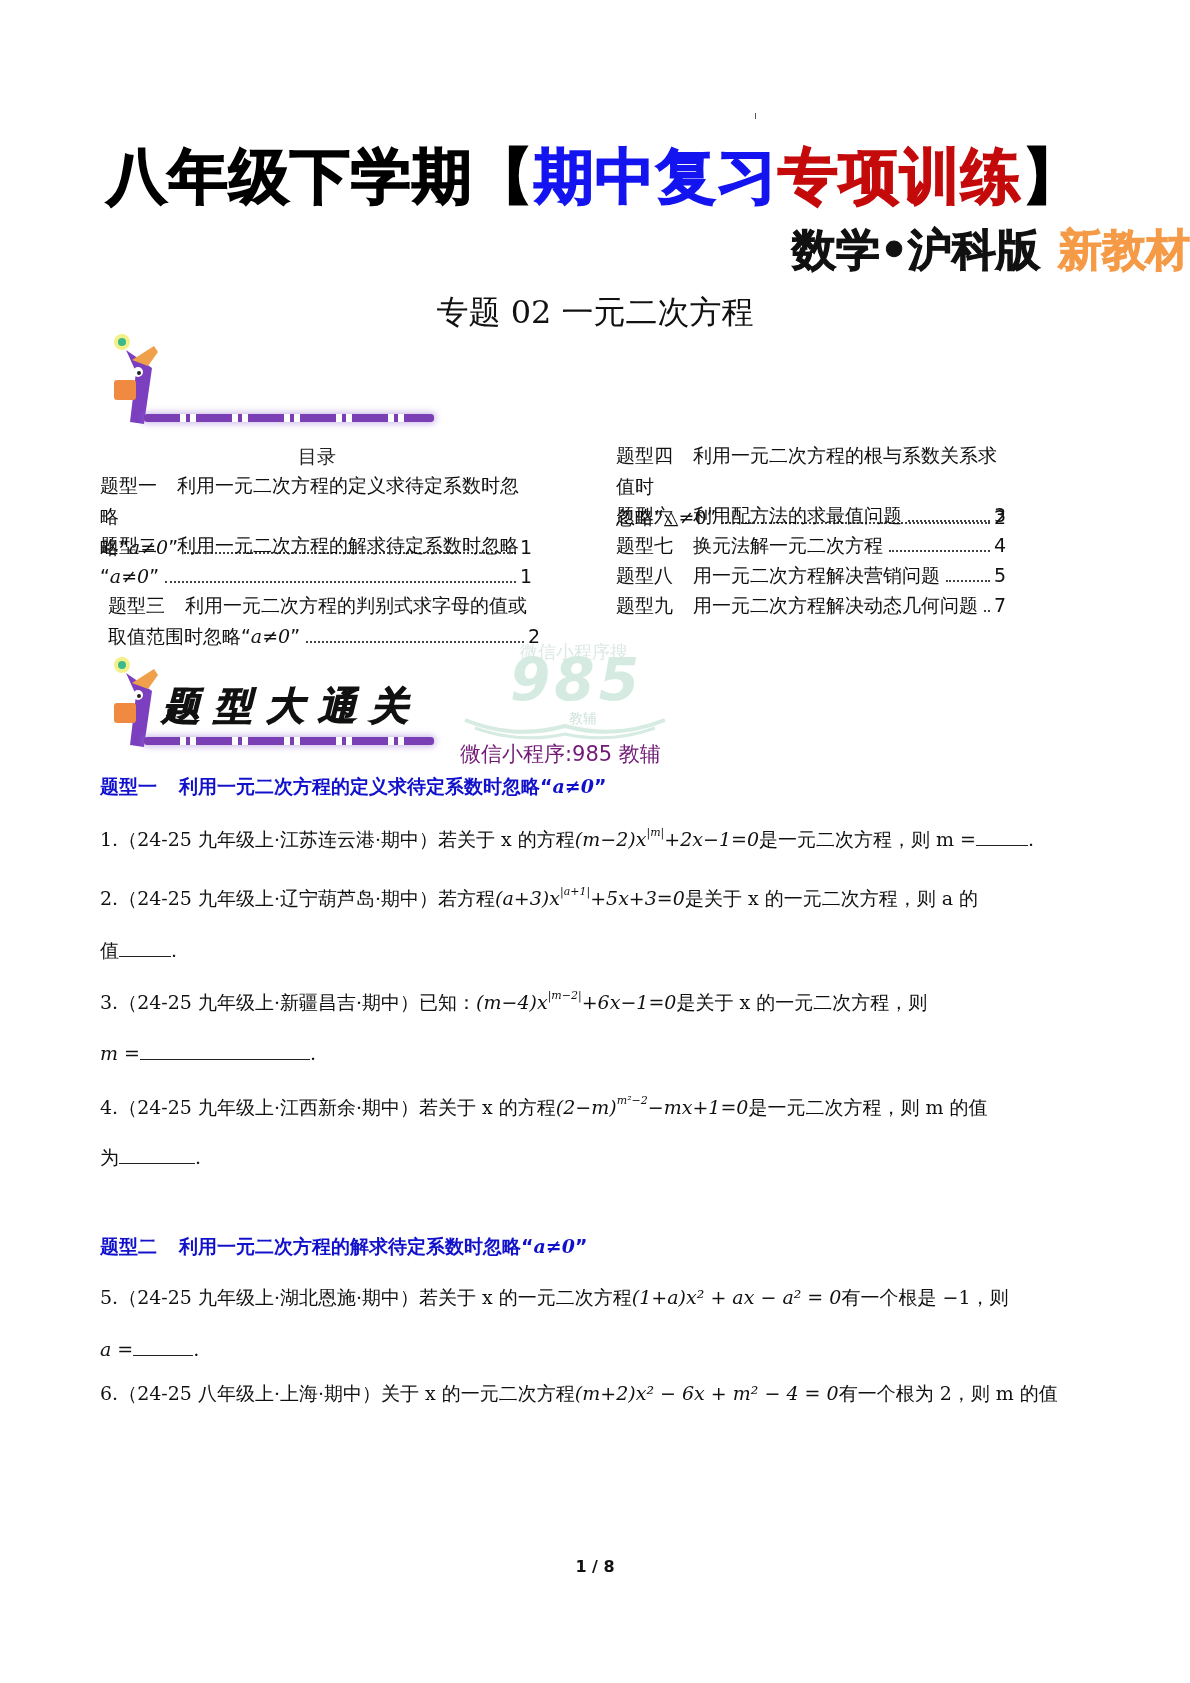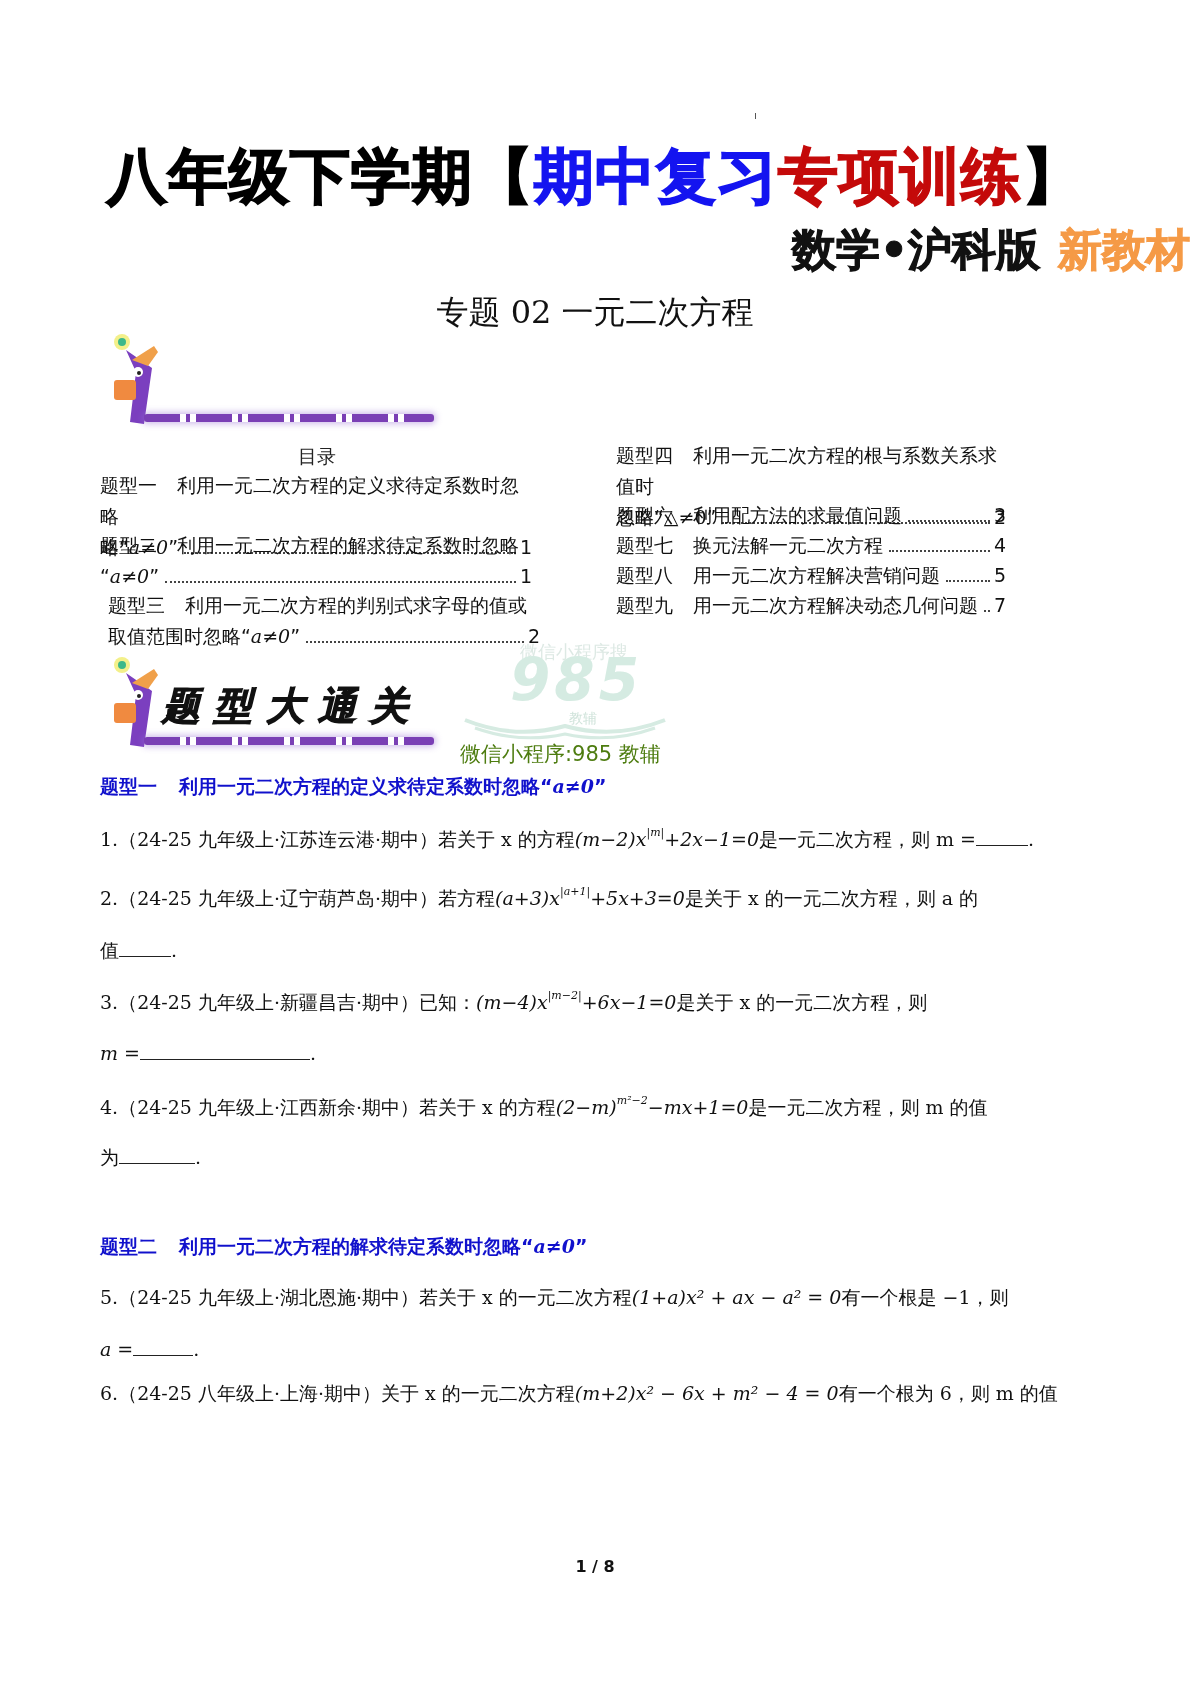--- a/index.html
+++ b/index.html
@@ -33,21 +33,21 @@
   .sec-h { font-family: "DejaVu Sans", sans-serif; font-weight: bold; font-size: 19px; color: #1111cc; }
   .sec-h .lab { margin-right: 22px; }
   .q { font-family: "DejaVu Serif", serif; font-size: 19px; color: #111; white-space: nowrap; }
   .blank { display: inline-block; border-bottom: 1.5px solid #222; height: 18px; vertical-align: baseline; }
   sup { font-size: 11px; vertical-align: 10px; }
   .footer { left: 0; width: 1190px; top: 1557px; text-align: center; font-family: "DejaVu Sans", sans-serif; font-weight: bold; font-size: 16px; }
   .wm { left: 460px; top: 640px; width: 260px; height: 140px; color: #c9e7dc; }
   .wm .t1 { position: absolute; left: 60px; top: 0; font-family: "DejaVu Sans", sans-serif; font-size: 18px; color: #dde9e4; }
   .wm .n { position: absolute; left: 50px; top: 6px; font-family: "DejaVu Sans", sans-serif; font-weight: bold; font-style: italic; font-size: 58px; color: #d5ebe2; letter-spacing: 4px; }
   .wm .t2 { position: absolute; left: 109px; top: 70px; font-family: Liberation Serif, serif; font-size: 14px; color: #cfe3da; }
-  .wm .t3 { position: absolute; left: 0px; top: 100px; font-family: "DejaVu Sans", sans-serif; font-size: 21px; color: #4d7c0f; white-space: nowrap; }
+  .wm .t3 { position: absolute; left: 0px; top: 100px; font-family: "DejaVu Sans", sans-serif; font-size: 21px; color: #701a75; white-space: nowrap; }
   .tick { left: 755px; top: 113px; width: 1px; height: 6px; background: #555; }
 </style>
 </head>
 <body>
 
 <div class="abs tick"></div>
 
 <div class="abs title1">
   <span>八年级下学期【</span><span class="blue">期中复习</span><span class="red">专项训练</span><span>】</span>
 </div>
@@ -208,16 +208,16 @@
 </div>
 
 <div class="abs q" style="left:100px; top:1285px;">
   <span>5.</span><span>（24-25 九年级上·湖北恩施·期中）</span><span>若关于 x 的一元二次方程</span><span class="mi">(1+a)x² + ax − a² = 0</span><span>有一个根是 −1，则</span>
 </div>
 <div class="abs q" style="left:100px; top:1337px;">
   <span class="mi">a =</span><span class="blank" style="width:60px"></span><span>.</span>
 </div>
 
 <div class="abs q" style="left:100px; top:1381px;">
-  <span>6.</span><span>（24-25 八年级上·上海·期中）</span><span>关于 x 的一元二次方程</span><span class="mi">(m+2)x² − 6x + m² − 4 = 0</span><span>有一个根为 6，则 m 的值</span>
+  <span>6.</span><span>（24-25 八年级上·上海·期中）</span><span>关于 x 的一元二次方程</span><span class="mi">(m+2)x² − 6x + m² − 4 = 0</span><span>有一个根为 2，则 m 的值</span>
 </div>
 
 <div class="abs footer">1 / 8</div>
 
 </body></html>

